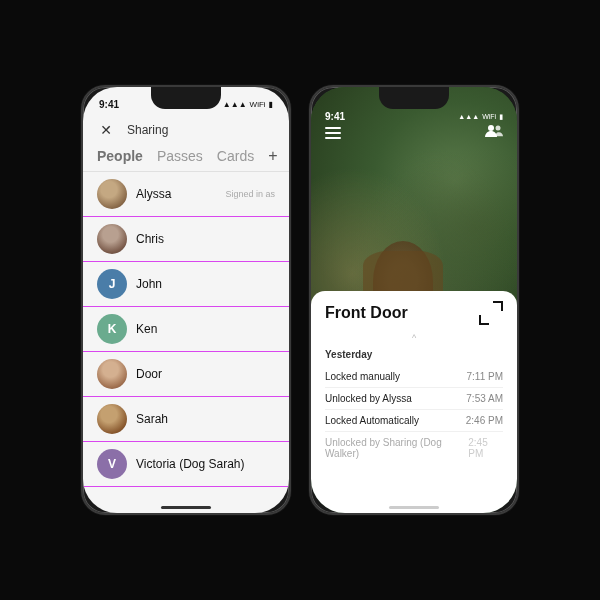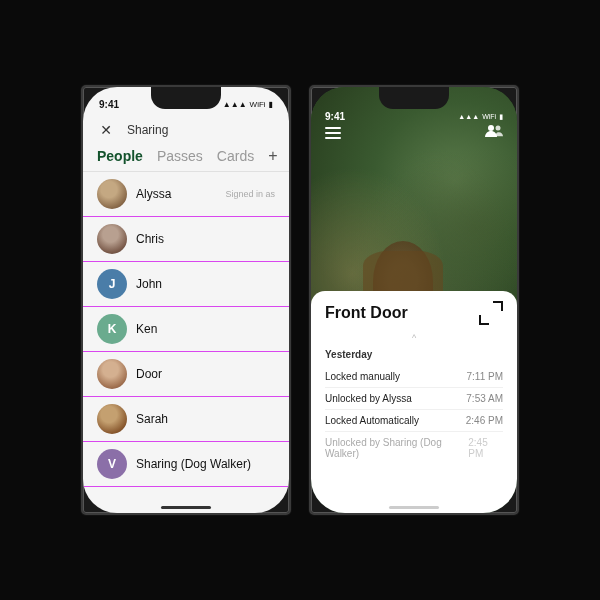--- a/index.html
+++ b/index.html
@@ -13,21 +13,21 @@
       gap: 18px;
       font-family: -apple-system, BlinkMacSystemFont, 'SF Pro Display', 'Helvetica Neue', sans-serif;
       overflow: hidden;
     }
 
     
     .phone {
       width: 210px;
       height: 430px;
       background: #1a1a1a;
-      border-radius: 5px;
+      border-radius: 24px;
       border: 2px solid #3a3a3a;
       position: relative;
       box-shadow: 0 0 0 1px #111, inset 0 0 0 1px #555;
       overflow: hidden;
     }
 
     .phone-inner {
       position: absolute;
       top: 0; left: 0; right: 0; bottom: 0;
       border-radius: 34px;
@@ -117,21 +117,21 @@
     .tabs-row {
       display: flex;
       align-items: center;
       padding: 4px 14px 6px;
       gap: 14px;
       border-bottom: 1px solid #e0e0e0;
     }
     .tab-item {
       font-size: 14px;
       font-weight: 600;
-      color: #14532d;
+      color: #737373;
       cursor: pointer;
     }
     .tab-item.inactive {
       font-weight: 400;
       color: #999;
     }
     .tab-plus {
       margin-left: auto;
       font-size: 16px;
       color: #555;
@@ -395,21 +395,21 @@
           <span class="person-name">Door</span>
         </div>
 
         <div class="person-row">
           <div class="avatar av-photo-sarah"></div>
           <span class="person-name">Sarah</span>
         </div>
 
         <div class="person-row">
           <div class="avatar av-v">V</div>
-          <span class="person-name">Sharing (Dog Walker)</span>
+          <span class="person-name">Victoria (Dog Sarah)</span>
         </div>
 
       </div>
 
     </div>
   </div>
   <div class="home-bar"></div>
 </div>
 
 <div class="phone phone-2">

